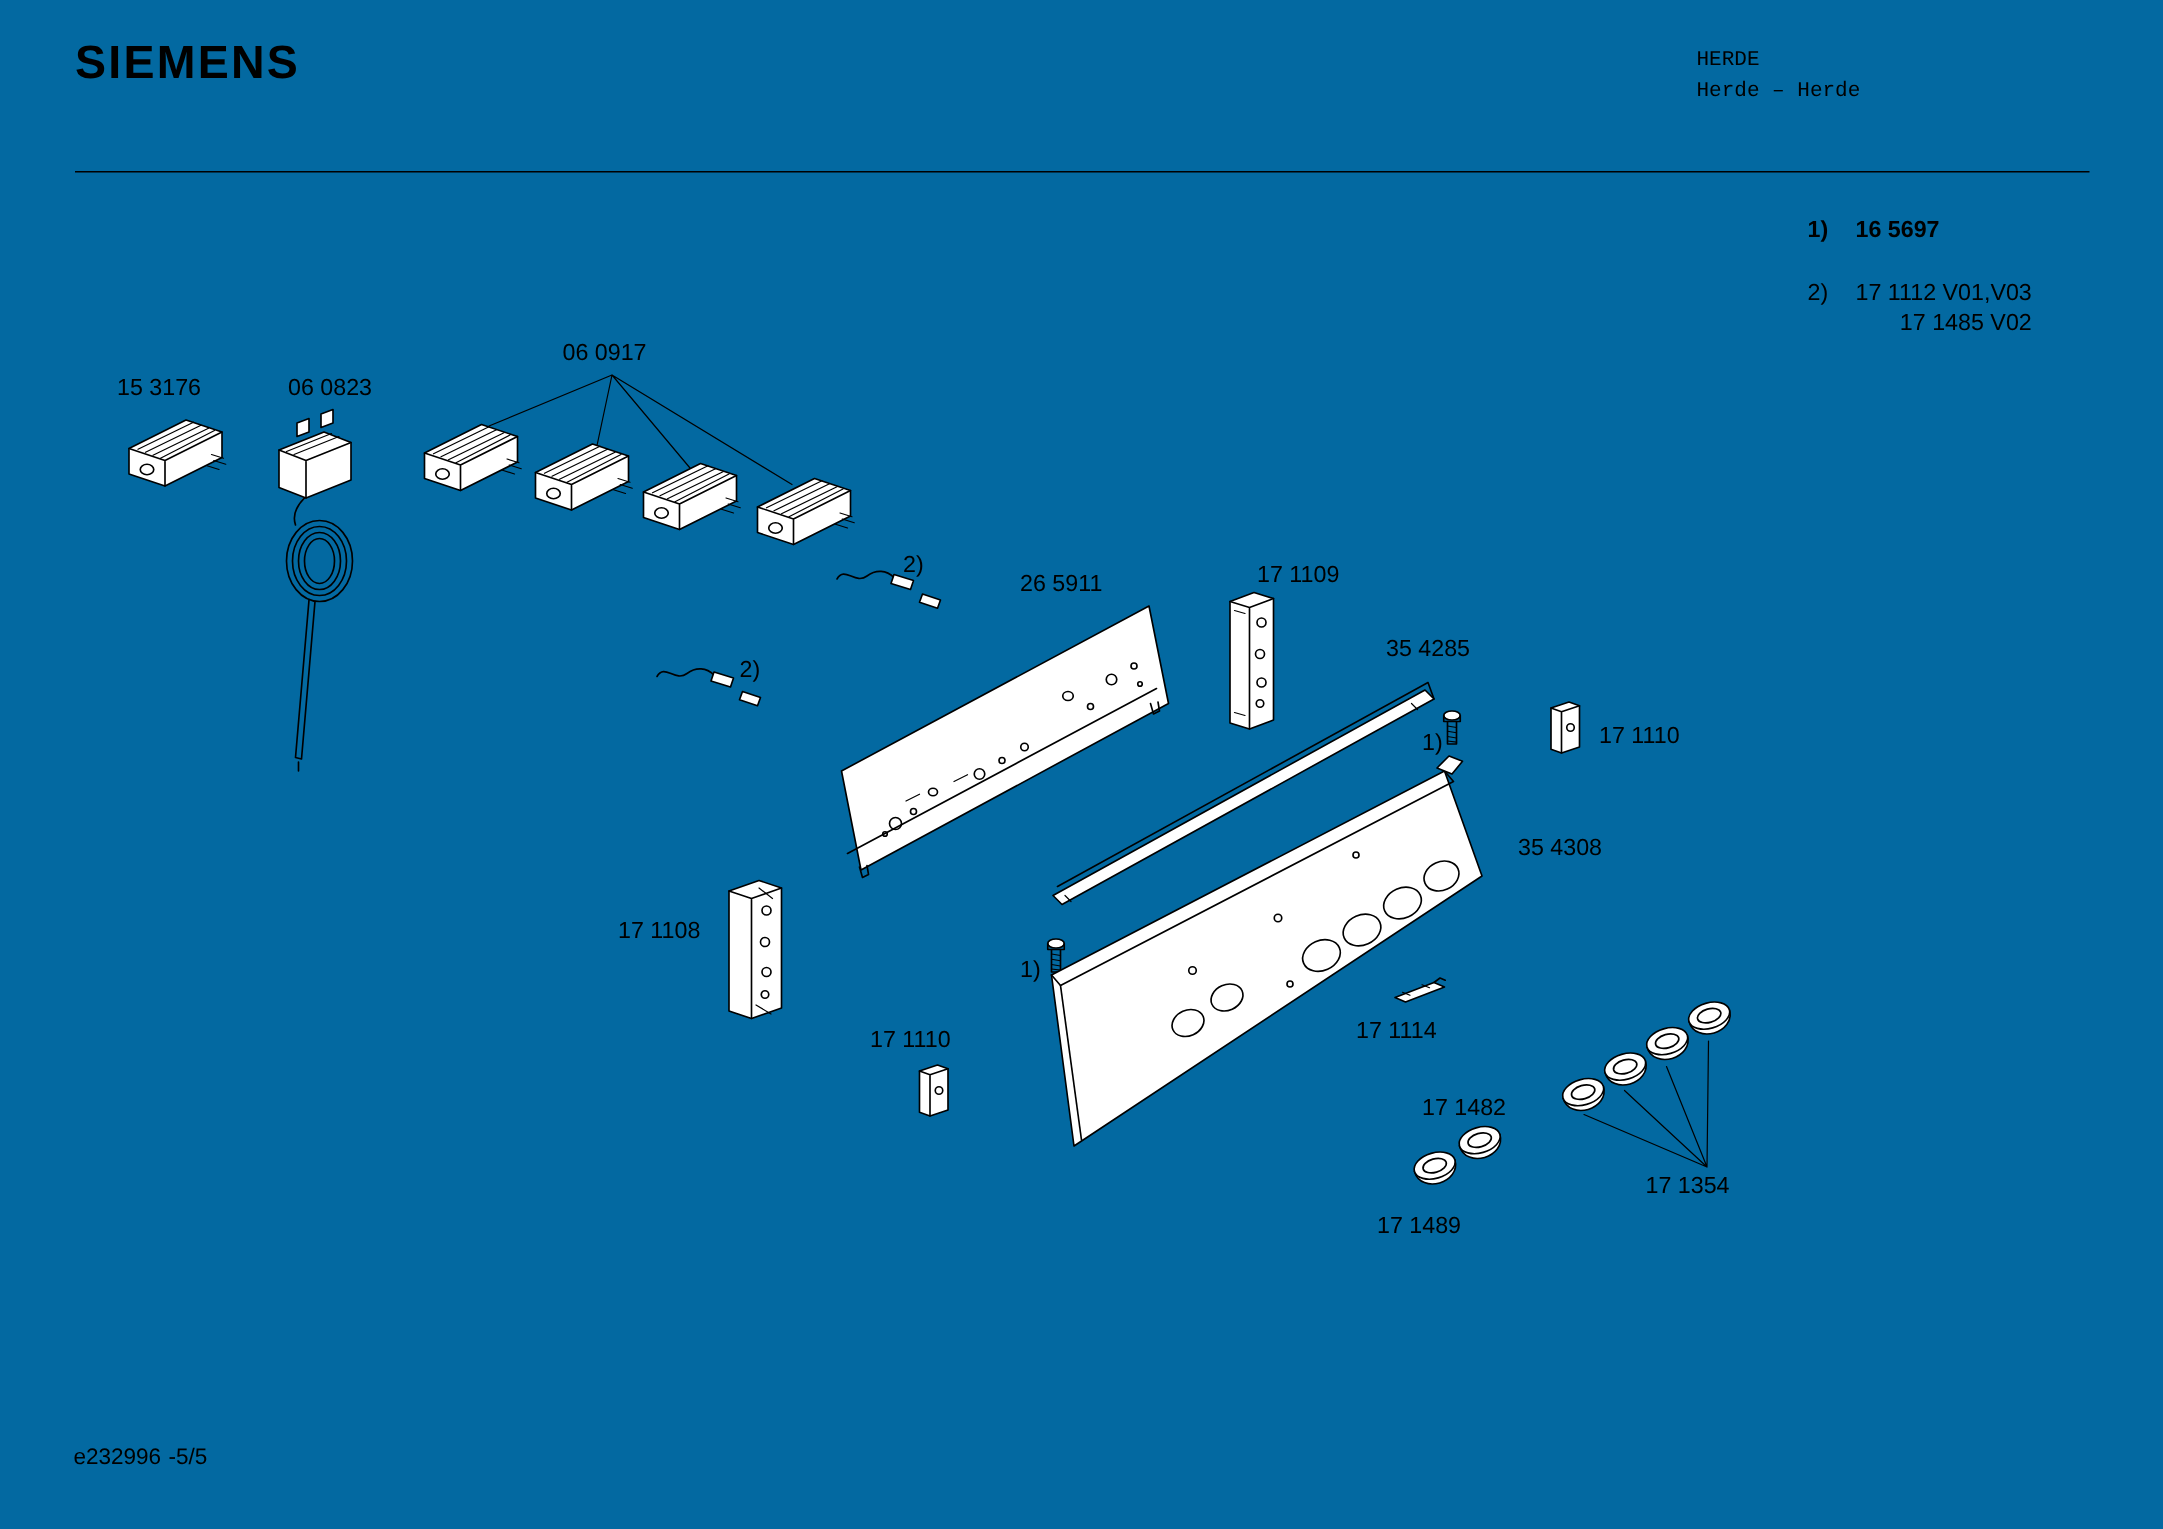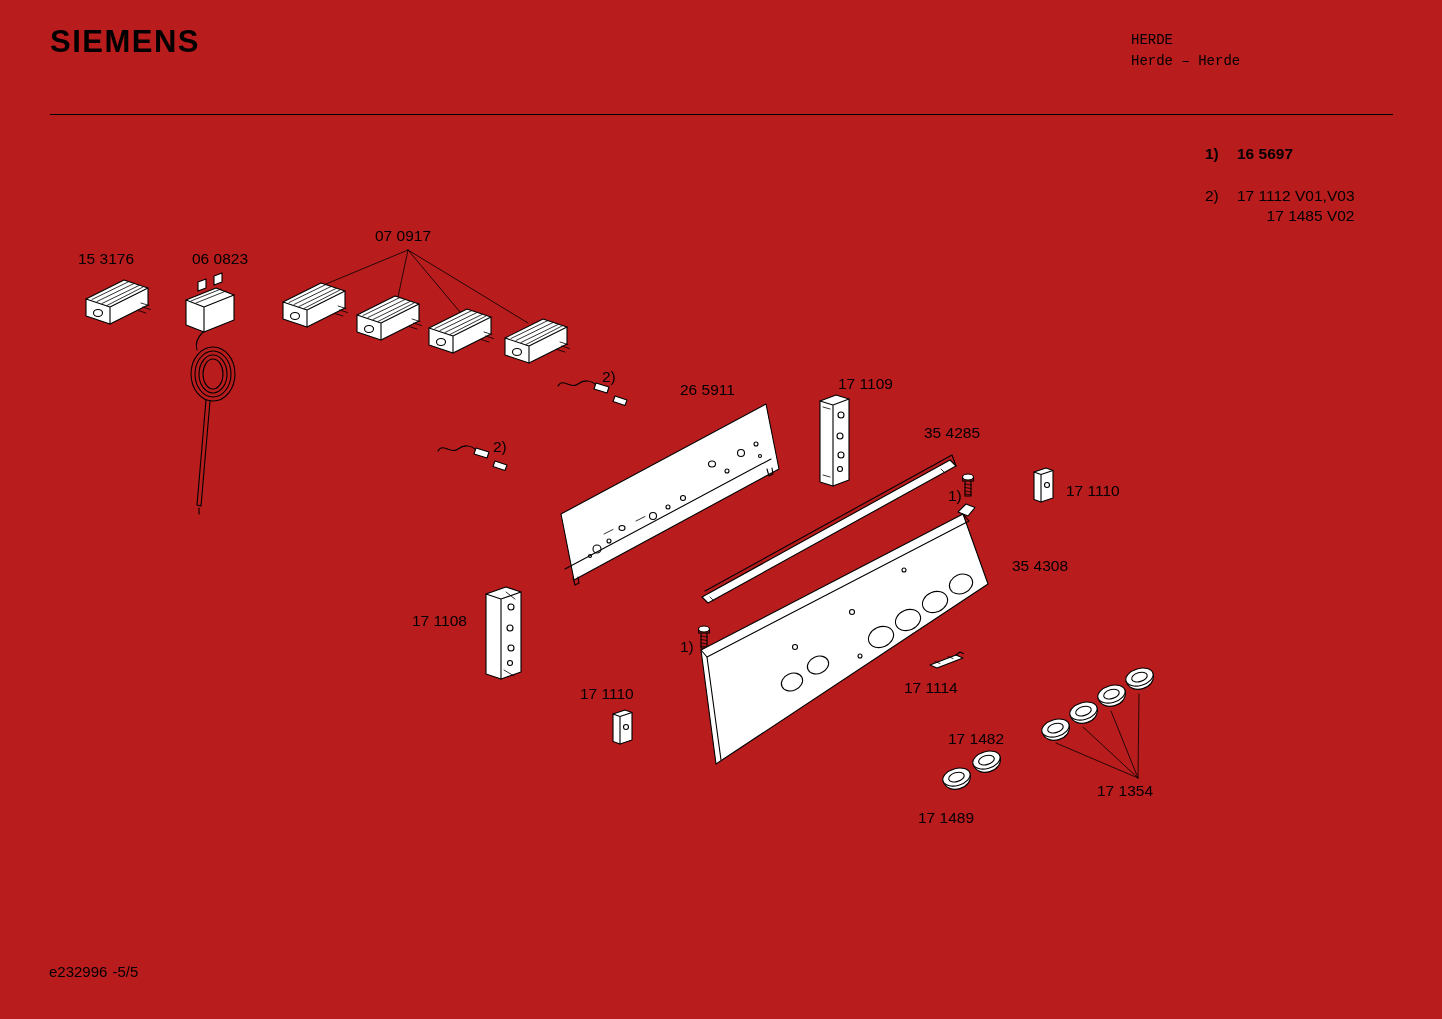--- a/index.html
+++ b/index.html
@@ -1,18 +1,18 @@
 <!DOCTYPE html>
 <html><head>
 <meta charset="utf-8">
 <style>
   * { margin:0; padding:0; box-sizing:border-box; }
   html,body { width:1442px; height:1019px; background:#fff; }
   body { font-family:"Liberation Sans", sans-serif; color:#000; position:relative; overflow:hidden; }
-  .page { position:absolute; inset:0; background:#b91c1c; }
+  .page { position:absolute; inset:0; background:#0369a1; }
 
   .brand { position:absolute; left:50px; top:24px; font-size:31px; font-weight:bold; letter-spacing:1.5px; }
   .models { position:absolute; left:295px; top:30px; font-size:15.5px; line-height:21.5px; }
   .section { position:absolute; left:1131px; top:30px; font-size:14px; line-height:21px;font-family:Liberation Mono, monospace; }
   .rule { position:absolute; left:50px; top:114px; width:1343px; border-top:1.6px solid #000; }
 
   .note { position:absolute; font-size:15.5px; white-space:nowrap; }
   .note .ref { display:inline-block; width:32px; vertical-align:top; }
   .nlines { display:inline-flex; flex-direction:column; gap:1.5px; vertical-align:top;align-items:flex-end; }
 
@@ -204,21 +204,21 @@
       <path class="thin" d="M1138,778 L1056,743 M1138,778 L1083,727 M1138,778 L1111,711 M1138,778 L1139,694"></path>
       <use href="#sym-knob" transform="translate(1042,718) rotate(-16 14 12)"></use>
       <use href="#sym-knob" transform="translate(1070,701) rotate(-16 14 12)"></use>
       <use href="#sym-knob" transform="translate(1098,684) rotate(-16 14 12)"></use>
       <use href="#sym-knob" transform="translate(1126,667) rotate(-16 14 12)"></use>
     </g>
   </svg>
 
   <div class="plabel" style="left:78px;  top:250px;">15 3176</div>
   <div class="plabel" style="left:192px; top:250px;">06 0823</div>
-  <div class="plabel" style="left:375px; top:227px;">07 0917</div>
+  <div class="plabel" style="left:375px; top:227px;">06 0917</div>
   <div class="plabel" style="left:602px; top:368px;">2)</div>
   <div class="plabel" style="left:493px; top:438px;">2)</div>
   <div class="plabel" style="left:680px; top:381px;">26 5911</div>
   <div class="plabel" style="left:838px; top:375px;">17 1109</div>
   <div class="plabel" style="left:924px; top:424px;">35 4285</div>
   <div class="plabel" style="left:948px; top:487px;">1)</div>
   <div class="plabel" style="left:1066px;top:482px;">17 1110</div>
   <div class="plabel" style="left:1012px;top:557px;">35 4308</div>
   <div class="plabel" style="left:680px; top:638px;">1)</div>
   <div class="plabel" style="left:412px; top:612px;">17 1108</div>

